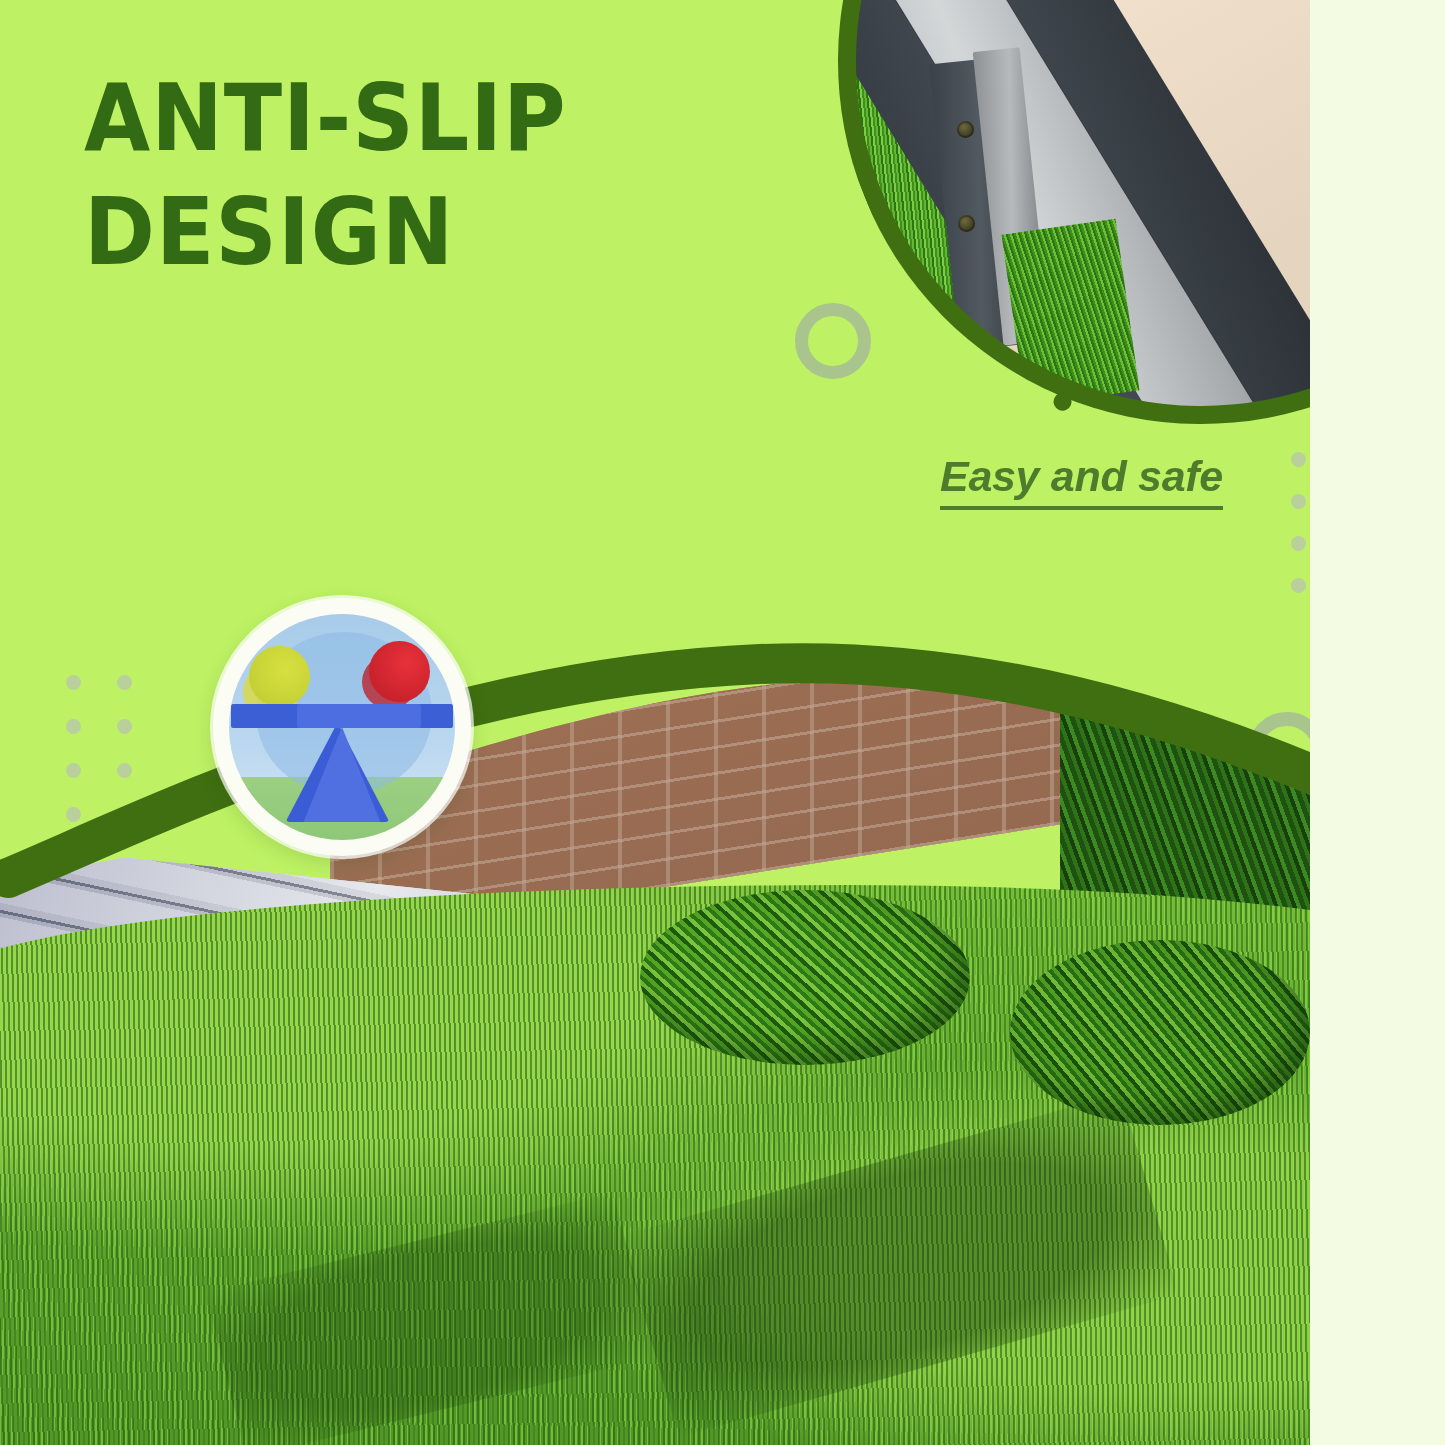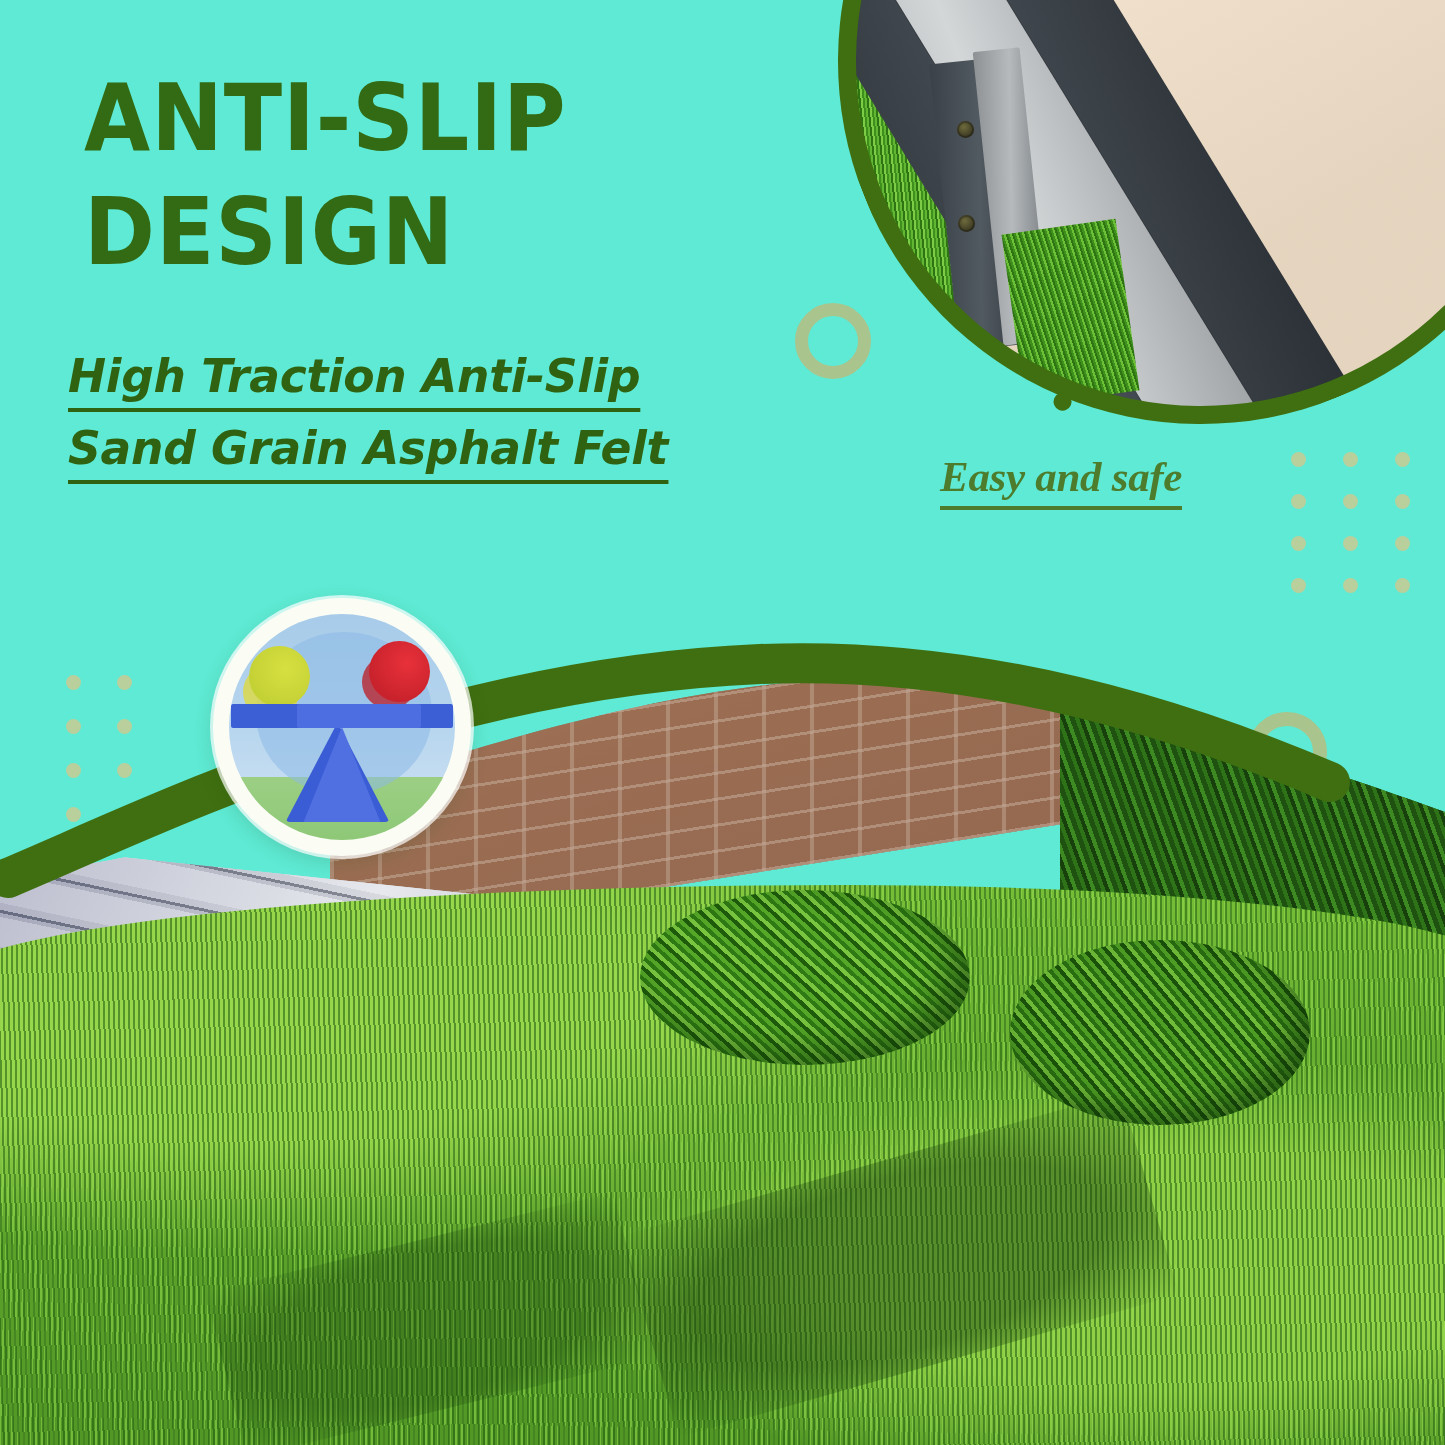--- a/index.html
+++ b/index.html
@@ -6,22 +6,22 @@
   html,body { width:1445px; height:1445px; }
   body {
     font-family:"Liberation Sans", sans-serif;
     background:#f3fbe3;
     overflow:hidden;
     position:relative;
   }
 
   #stage {
     position:absolute; inset:0;
-    width:1445px; height:1445px;
-    background:#5eead4;
+    width:1310px; height:1445px;
+    background:#bef264;
     overflow:hidden;
   }
 
   
   .dot-grid { position:absolute; display:grid; gap:0; }
   .dot { width:15px; height:15px; border-radius:50%; background:#b9cf9c; }
   #dots-right {
     left:1291px; top:452px;
     grid-template-columns:repeat(3,52px);
     grid-template-rows:repeat(4,42px);
@@ -69,21 +69,21 @@
     width:fit-content;
     transform:scaleX(0.97);
     transform-origin:left;
   }
 
   
   #right-caption { position:absolute; left:940px; top:455px; width:360px; }
   .cap-line {
     display:block;
     color:#4d7c2c;
-    font-family:Liberation Serif, serif;
+    font-family:Liberation Sans, sans-serif;
     font-style:italic;
     font-weight:600;
     font-size:43px;
     line-height:1.0;
     letter-spacing:-0.3px;
     padding-bottom:8px;
     margin-bottom:11px;
     border-bottom:4px solid #4d7c2c;
     width:fit-content;
   }
@@ -384,24 +384,20 @@
     <div class="screw s2"></div>
     <div class="grass-lower"></div>
   </div>
   <div id="inset-arc"></div>
 
   <div id="headline">
     <span class="hl-line">Anti-Slip</span>
     <span class="hl-line">Design</span>
   </div>
 
-  <div id="subtitle">
-    <span class="sub-line">High Traction Anti-Slip</span>
-    <span class="sub-line">Sand Grain Asphalt Felt</span>
-  </div>
 
   <div id="right-caption">
     <span class="cap-line">Easy and safe</span>
   </div>
 
   <div id="main-photo">
     <div class="mp-layer" id="brick"></div>
     <div class="mp-layer" id="brick-tex"></div>
     <div class="mp-layer" id="hedge-wall"></div>
     <div class="mp-layer" id="deck"></div>

